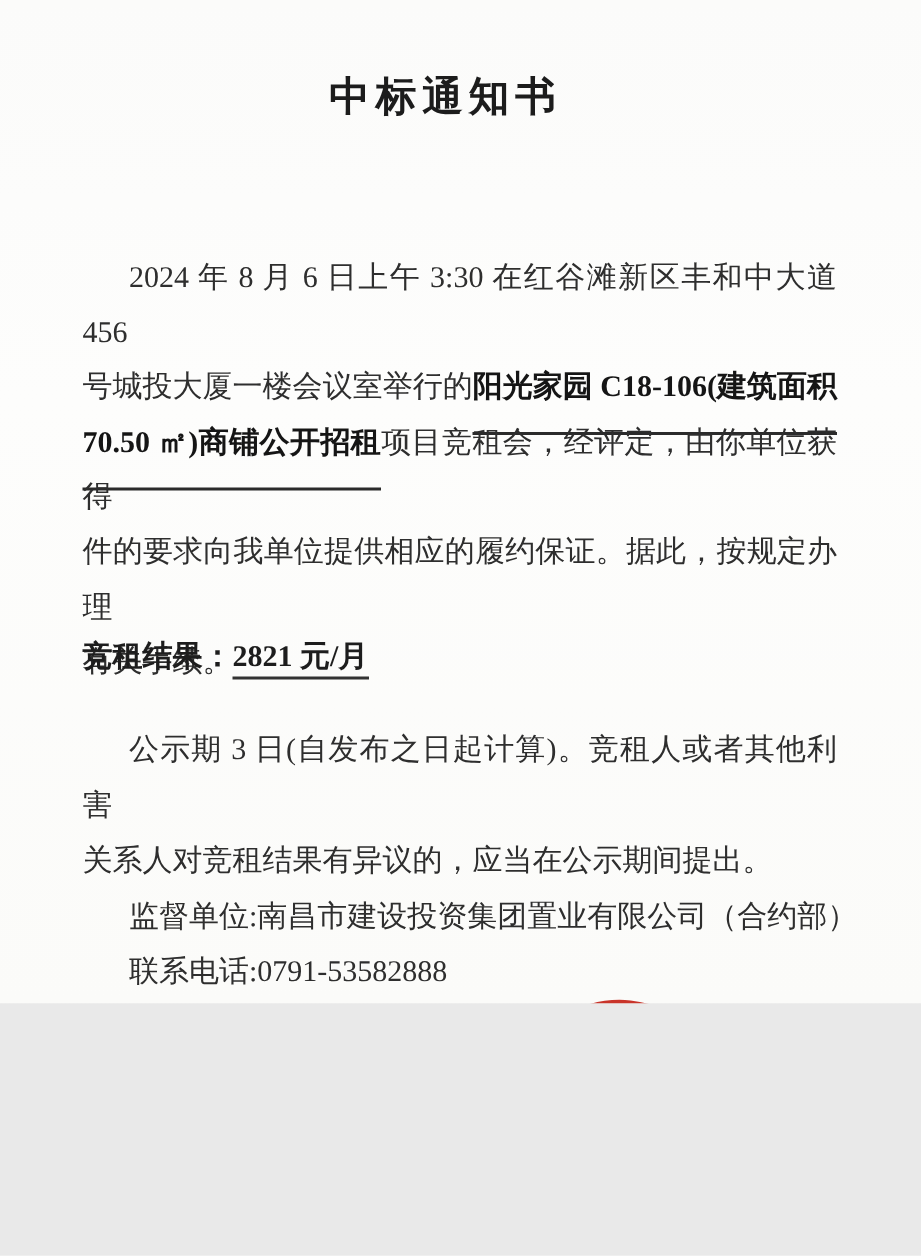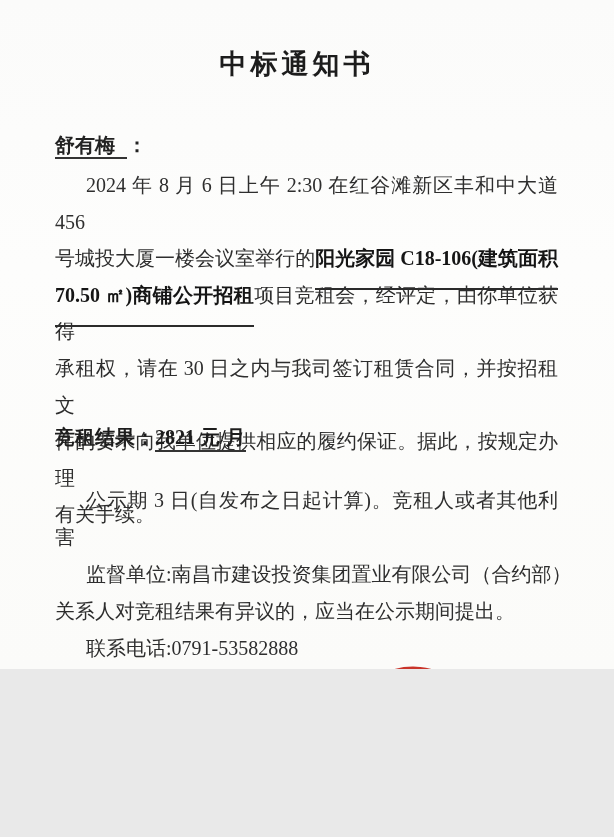--- a/index.html
+++ b/index.html
@@ -53,41 +53,37 @@
   .seal .arc-text{font-family:"Liberation Serif","DejaVu Serif",serif;font-weight:700;font-size:15.5px;letter-spacing:2.8px;}
   .seal .serial-text{font-family:"DejaVu Sans","Liberation Sans",sans-serif;font-weight:700;font-size:9px;letter-spacing:1.5px;}
 </style>
 </head>
 <body>
 
 <div class="page">
 
   <h1 class="title">中标通知书</h1>
 
-  <div class="recipient">
-    <span class="name">舒有梅</span><span>：</span>
-  </div>
 
   <div class="para p1">
-    <div class="ln jl ind">2024 年 8 月 6 日上午 2:30 在红谷滩新区丰和中大道 456</div>
+    <div class="ln jl ind">2024 年 8 月 6 日上午 3:30 在红谷滩新区丰和中大道 456</div>
     <div class="ln jl"><span>号城投大厦一楼会议室举行的</span><span class="bu">阳光家园 C18-106(建筑面积</span></div>
     <div class="ln jl"><span class="bu">70.50 ㎡)商铺公开招租</span><span>项目竞租会，经评定，由你单位获得</span></div>
-    <div class="ln jl">承租权，请在 30 日之内与我司签订租赁合同，并按招租文</div>
     <div class="ln jl">件的要求向我单位提供相应的履约保证。据此，按规定办理</div>
     <div class="ln">有关手续。</div>
   </div>
 
   <div class="result">
     <span class="rlabel">竞租结果：</span><span class="rvalue">2821 元/月</span>
   </div>
 
   <div class="para notice">
     <div class="ln jl ind">公示期 3 日(自发布之日起计算)。竞租人或者其他利害</div>
+    <div class="ln">关系人对竞租结果有异议的，应当在公示期间提出。</div>
     <div class="ln ind">监督单位:南昌市建设投资集团置业有限公司（合约部）</div>
-    <div class="ln">关系人对竞租结果有异议的，应当在公示期间提出。</div>
     <div class="ln ind">联系电话:0791-53582888</div>
   </div>
 
   <div class="sig">
     <span>招租人：</span><span>南昌市建设投资集团置业有限公司</span>
   </div>
 
   <div class="date">2024 年 8 月 6 日</div>
 
   <div class="seal">

